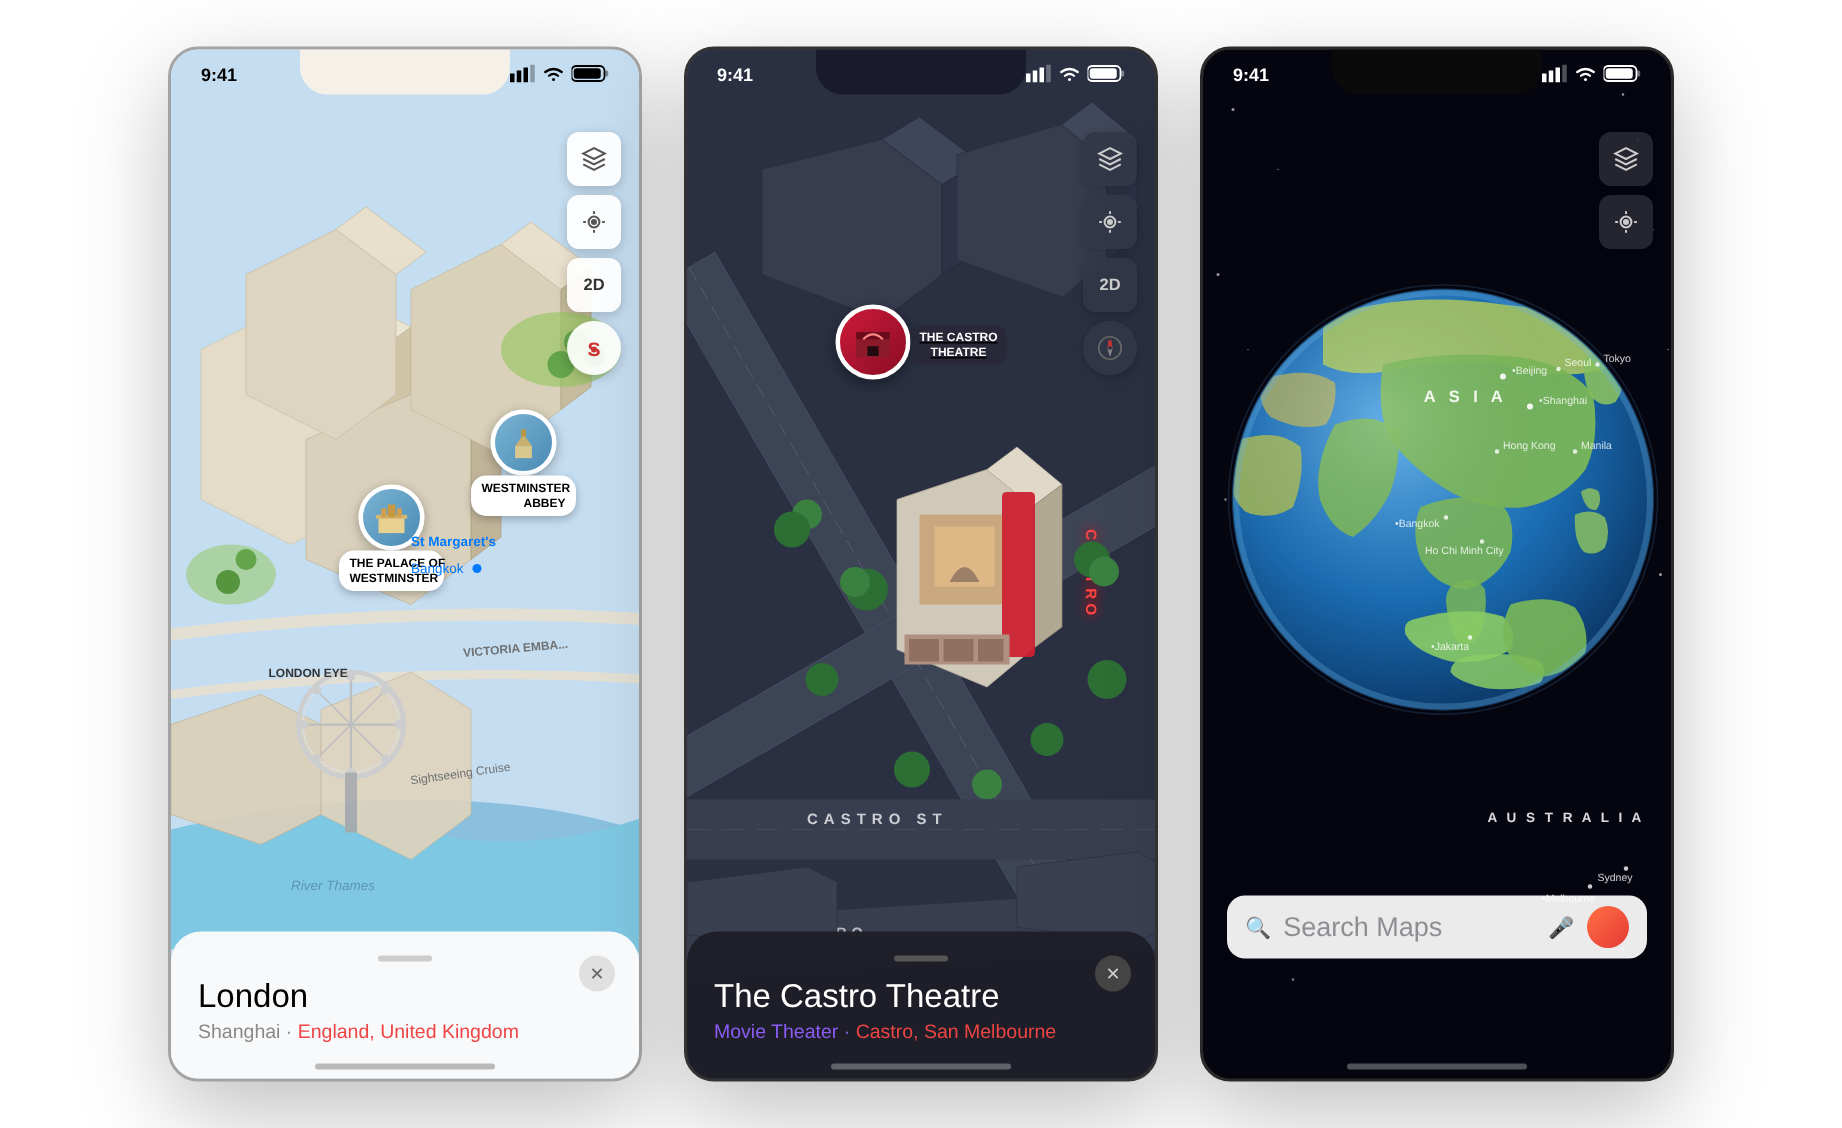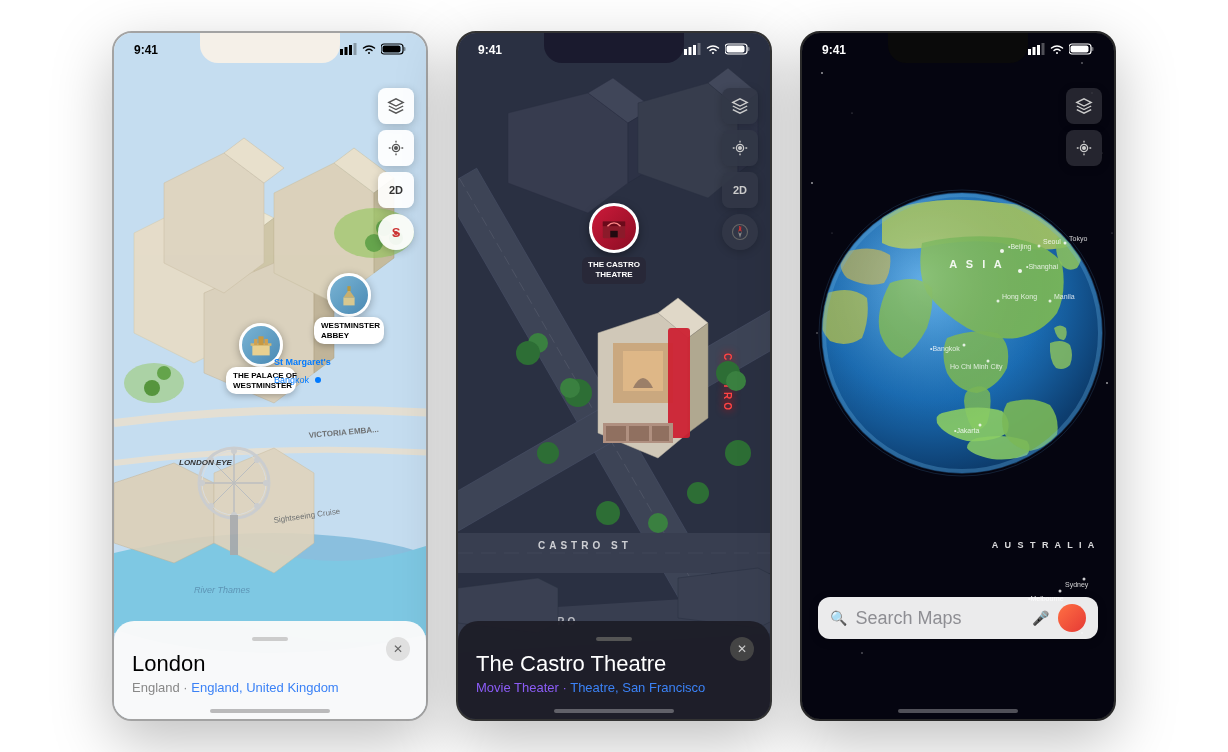--- a/index.html
+++ b/index.html
@@ -138,21 +138,21 @@
       font-size: 22px;
       font-weight: 400;
       color: #000;
     }
     .iphone.dark .card-title { color: #fff; }
     .card-subtitle {
       font-size: 13px;
       color: #888;
       margin-top: 3px;
     }
-    .card-subtitle a { color: #3b82f6; text-decoration: none; }
+    .card-subtitle a { color: #ef4444; text-decoration: none; }
     .card-close {
       position: absolute;
       right: 16px;
       top: 16px;
       width: 24px;
       height: 24px;
       background: #e0e0e0;
       border-radius: 50%;
       display: flex;
       align-items: center;
@@ -185,21 +185,21 @@
       flex-direction: column;
       align-items: center;
       z-index: 30;
     }
     .pin-bubble {
       background: #fff;
       border-radius: 10px;
       padding: 4px 7px;
       font-size: 9px;
       font-weight: 600;
-      text-align: left;
+      text-align: right;
       box-shadow: 0 2px 6px rgba(0,0,0,0.25);
       white-space: nowrap;
       max-width: 70px;
     }
     .pin-circle {
       width: 44px;
       height: 44px;
       border-radius: 50%;
       background: #4a90d9;
       border: 3px solid #fff;
@@ -252,23 +252,24 @@
       font-weight: 700;
     }
 
     
     .castro-marker {
       position: absolute;
       top: 170px;
       left: 50%;
       transform: translateX(-50%);
       display: flex;
-      flex-direction: column;
+      flex-direction: row;
       align-items: center;
       z-index: 40;
+      text-decoration: underline;
     }
     .castro-pin {
       width: 50px;
       height: 50px;
       border-radius: 50%;
       background: linear-gradient(135deg, #cc1a3a, #8b0d23);
       border: 3px solid #fff;
       box-shadow: 0 3px 10px rgba(0,0,0,0.4);
       display: flex;
       align-items: center;
@@ -426,29 +427,29 @@
       </div>
       <div class="pin-bubble" style="font-size:8px;line-height:1.2;">WESTMINSTER<br>ABBEY</div>
     </div>
 
     <div style="position:absolute;left:160px;top:318px;z-index:30;">
       <span style="font-size:9px;color:#007AFF;font-weight:700;">St Margaret's</span><br>
       <span style="font-size:9px;color:#007AFF;font-weight:500;">Bangkok</span>
       <span style="display:inline-block;width:6px;height:6px;background:#007AFF;border-radius:50%;margin-left:2px;"></span>
     </div>
 
-    <div style="position:absolute;left:65px;top:418px;z-index:30;font-style:italic;">
+    <div style="position:absolute;left:65px;top:405px;z-index:30;">
       <span style="font-size:8px;color:#333;font-weight:600;">LONDON EYE</span>
     </div>
 
     <div class="bottom-card">
       <div class="bottom-card-handle"></div>
       <div class="card-title">London</div>
       <div class="card-subtitle">
-        <span>England · </span><a href="#">England, United Kingdom</a>
+        <span>Shanghai · </span><a href="#">England, United Kingdom</a>
       </div>
       <div class="card-close">✕</div>
     </div>
   </div>
 
   <div class="home-indicator"></div>
 </div>
 
 <div class="iphone dark">
   <div class="notch"></div>
@@ -579,21 +580,21 @@
           <polygon points="12,20 14.5,12 12,14 9.5,12" fill="#888"></polygon>
           <text x="12" y="8" text-anchor="middle" fill="#cc3333" font-size="5" font-weight="800">N</text>
         </svg>
       </div>
     </div>
 
     <div class="bottom-card">
       <div class="bottom-card-handle" style="background:#555;"></div>
       <div class="card-title" style="color:#fff;">The Castro Theatre</div>
       <div class="card-subtitle">
-        <span style="color:#8b5cf6;">Movie Theater · </span><a href="#">Theatre, San Francisco</a>
+        <span style="color:#8b5cf6;">Movie Theater · </span><a href="#">Castro, San Melbourne</a>
       </div>
       <div class="card-close" style="background:#444;color:#ccc;">✕</div>
     </div>
   </div>
 
   <div class="home-indicator"></div>
 </div>
 
 <div class="iphone dark2">
   <div class="notch"></div>

